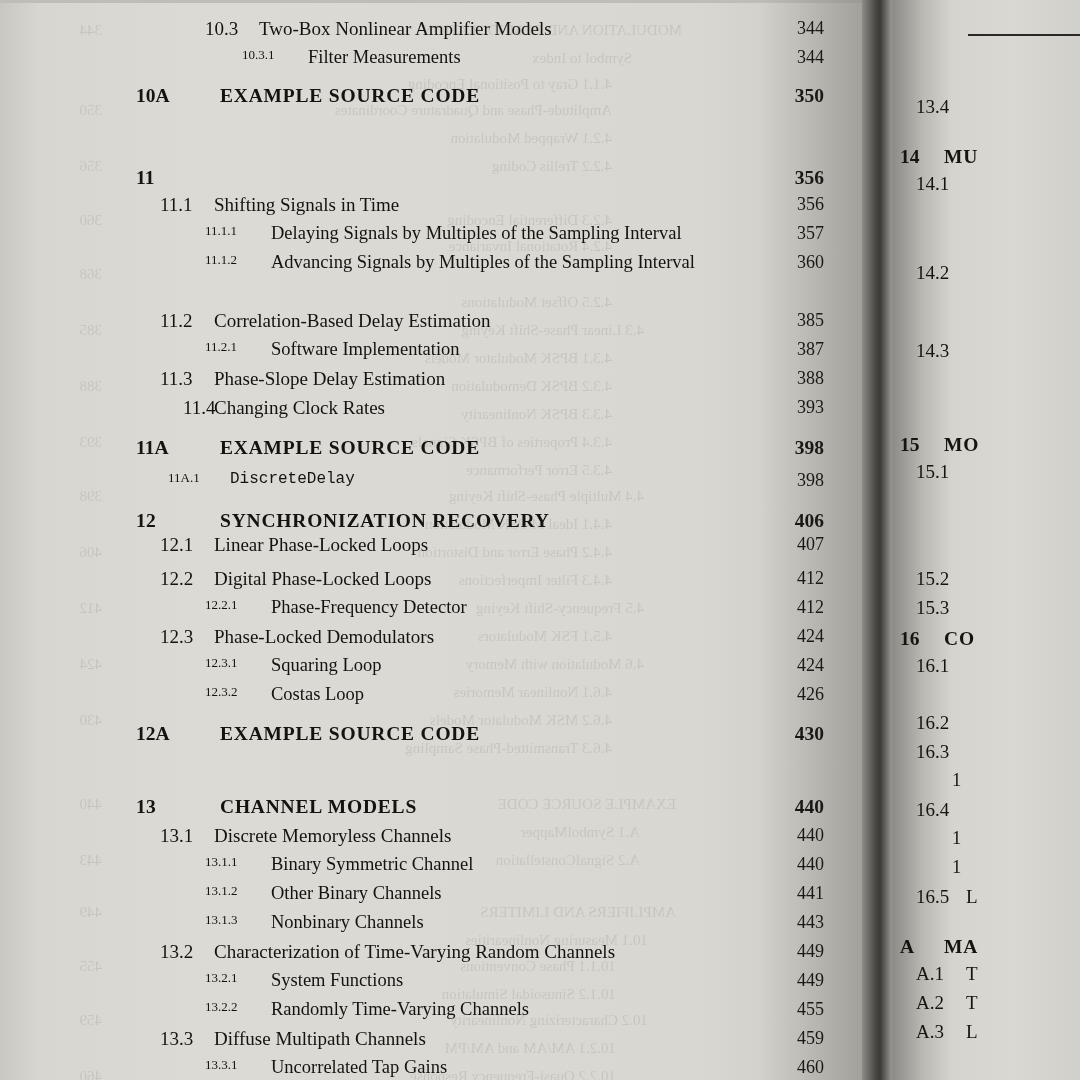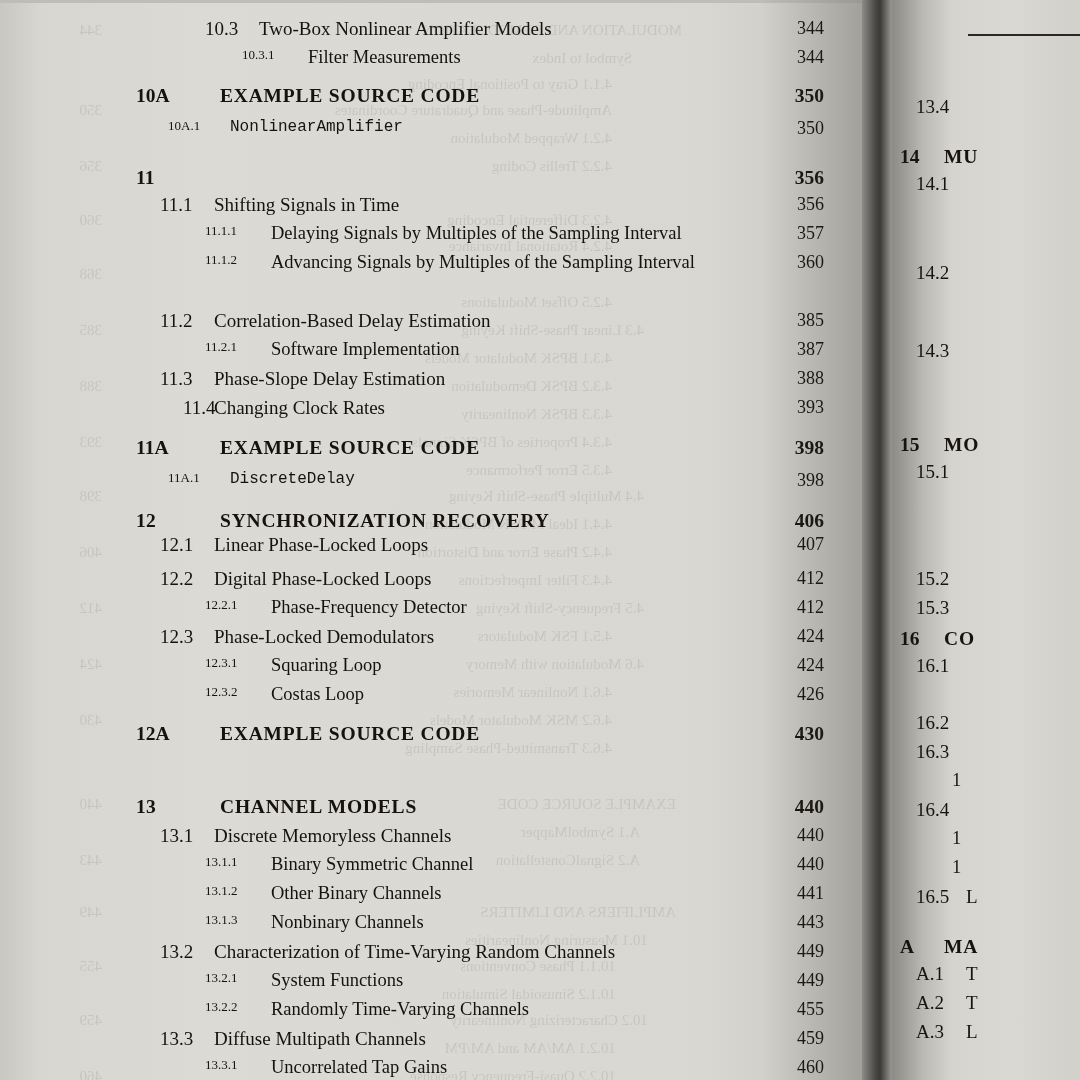--- a/index.html
+++ b/index.html
@@ -225,25 +225,20 @@
       <div class="row lvl-sub" style="top: 47px;">
         <span class="num" style="left: 242px;">10.3.1</span>
         <span class="txt" style="left: 308px;">Filter Measurements</span>
         <span class="pg">344</span>
       </div>
       <div class="row lvl-app" style="top: 85px;">
         <span class="num" style="left: 136px;">10A</span>
         <span class="txt" style="left: 220px;">EXAMPLE SOURCE CODE</span>
         <span class="pg">350</span>
       </div>
-      <div class="row lvl-sub mono" style="top: 118px;">
-        <span class="num" style="left: 168px;">10A.1</span>
-        <span class="txt" style="left: 230px;">NonlinearAmplifier</span>
-        <span class="pg">350</span>
-      </div>
       <div class="row lvl-chap" style="top: 167px;">
         <span class="num" style="left: 136px;">11</span>
         <span class="pg">356</span>
       </div>
       <div class="row lvl-sec" style="top: 194px;">
         <span class="num" style="left: 160px;">11.1</span>
         <span class="txt" style="left: 214px;">Shifting Signals in Time</span>
         <span class="pg">356</span>
       </div>
       <div class="row lvl-sub" style="top: 223px;">

